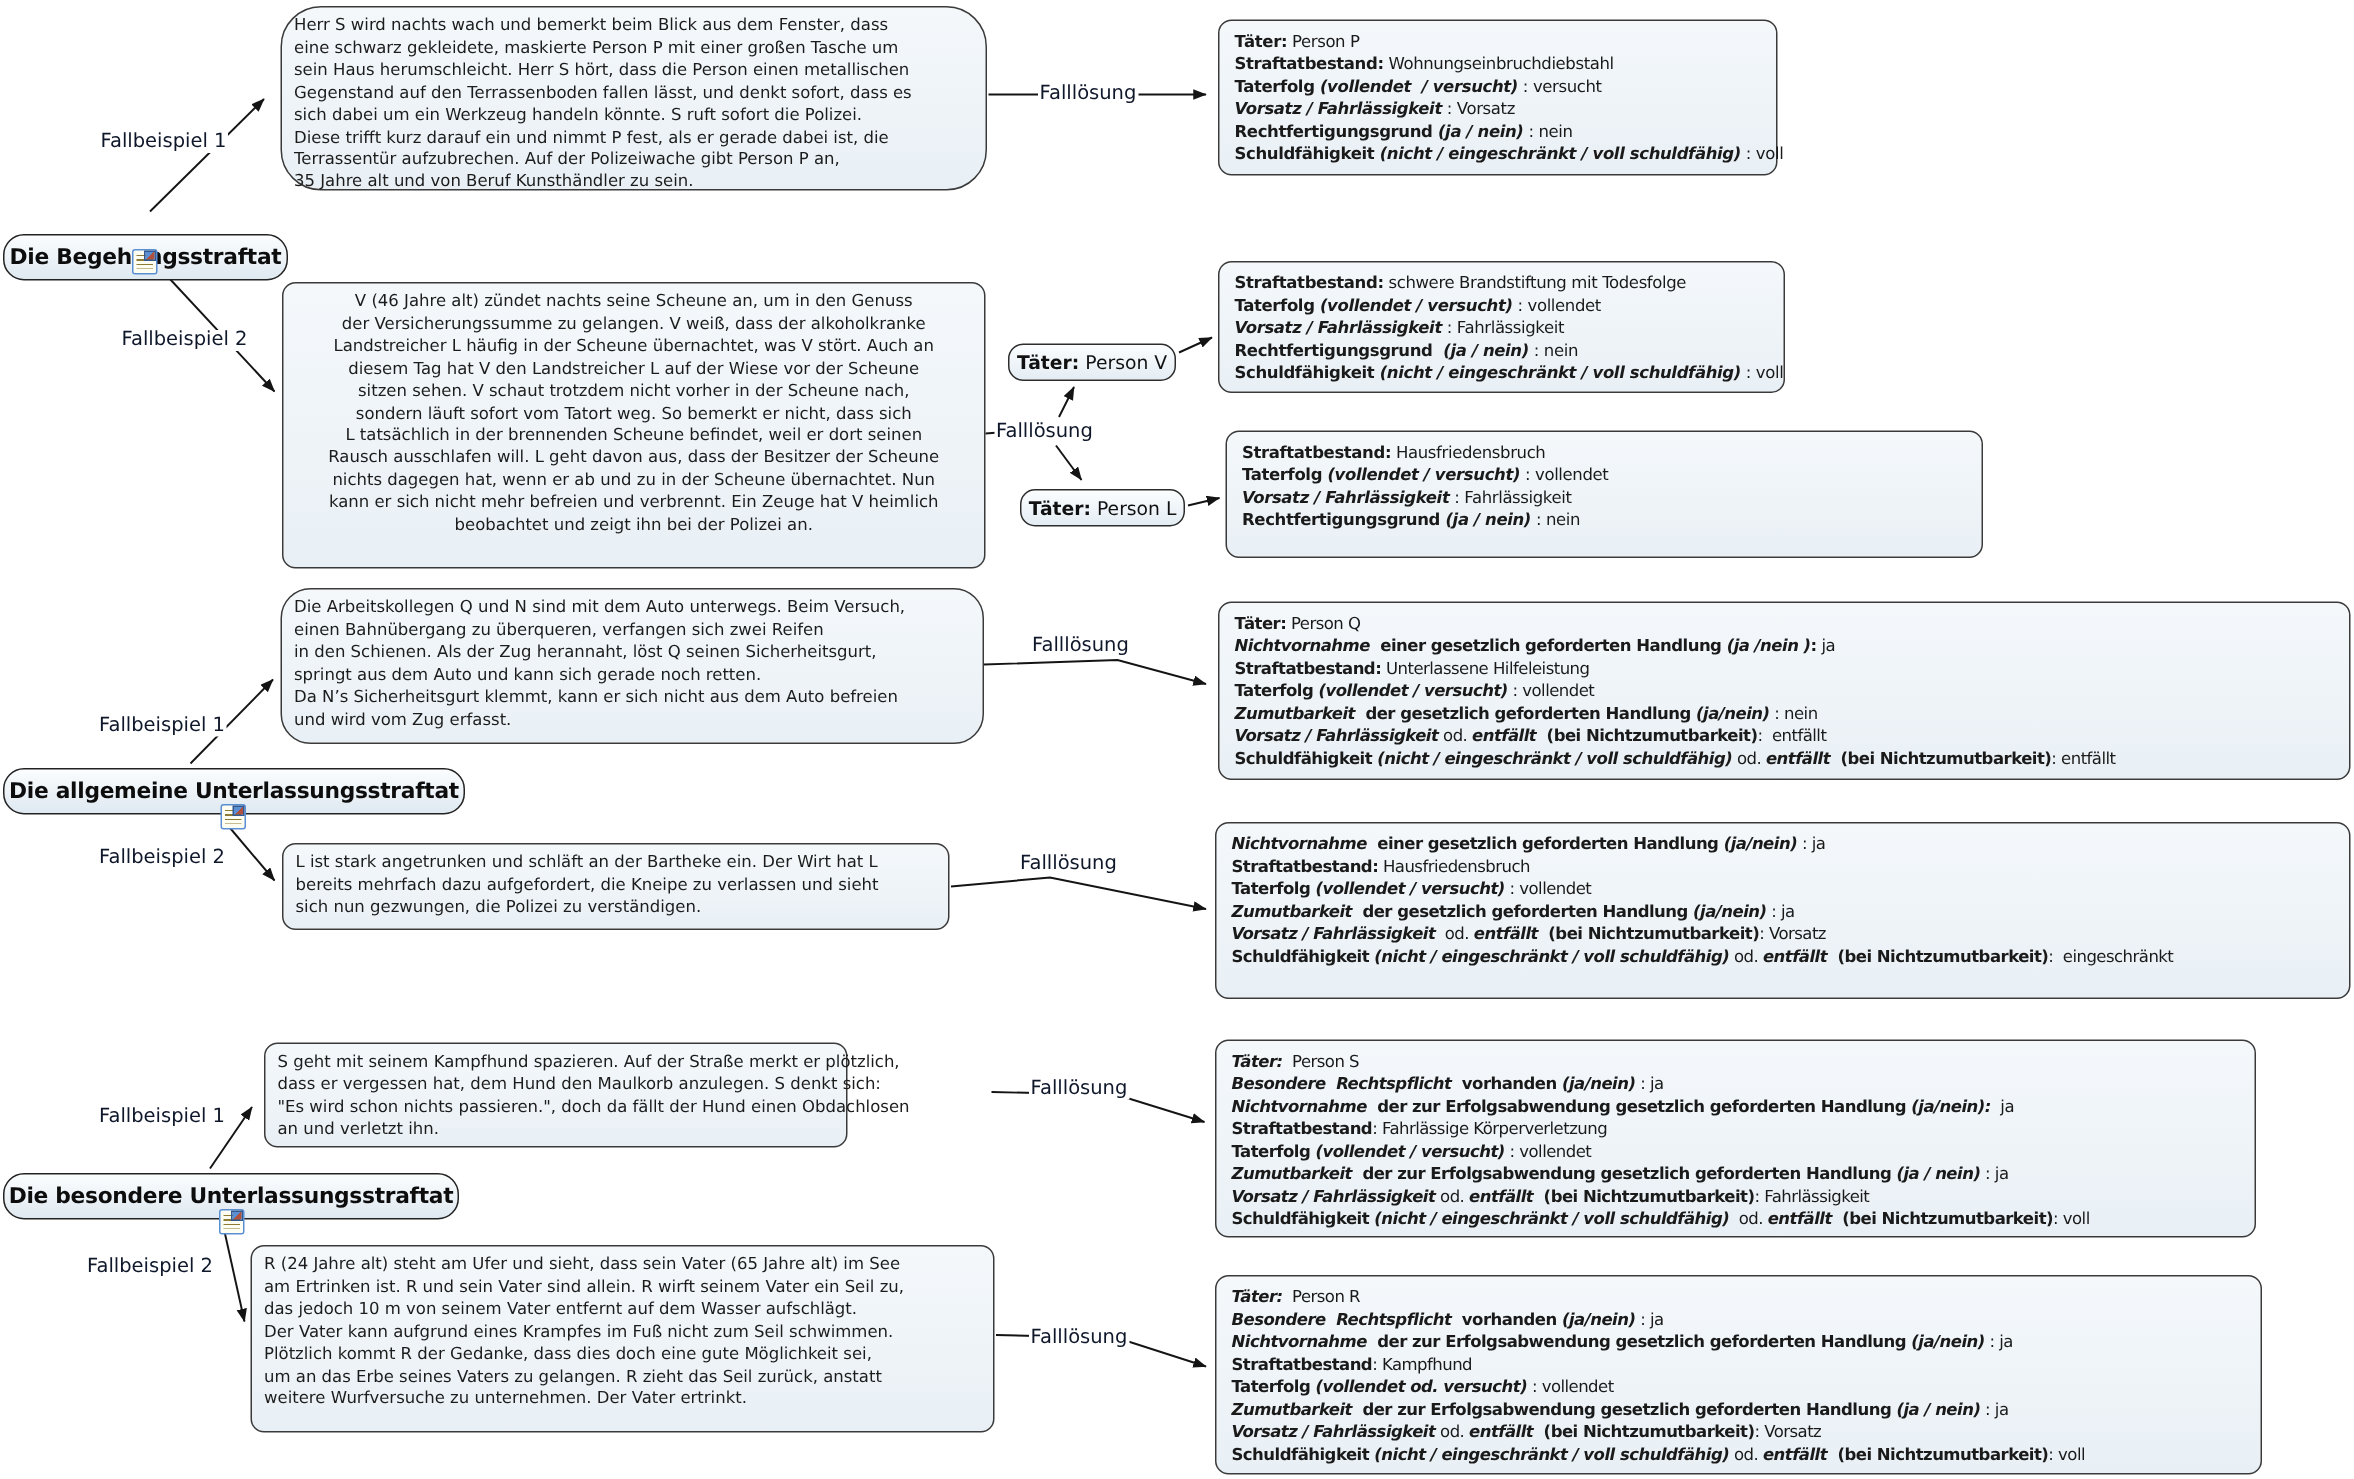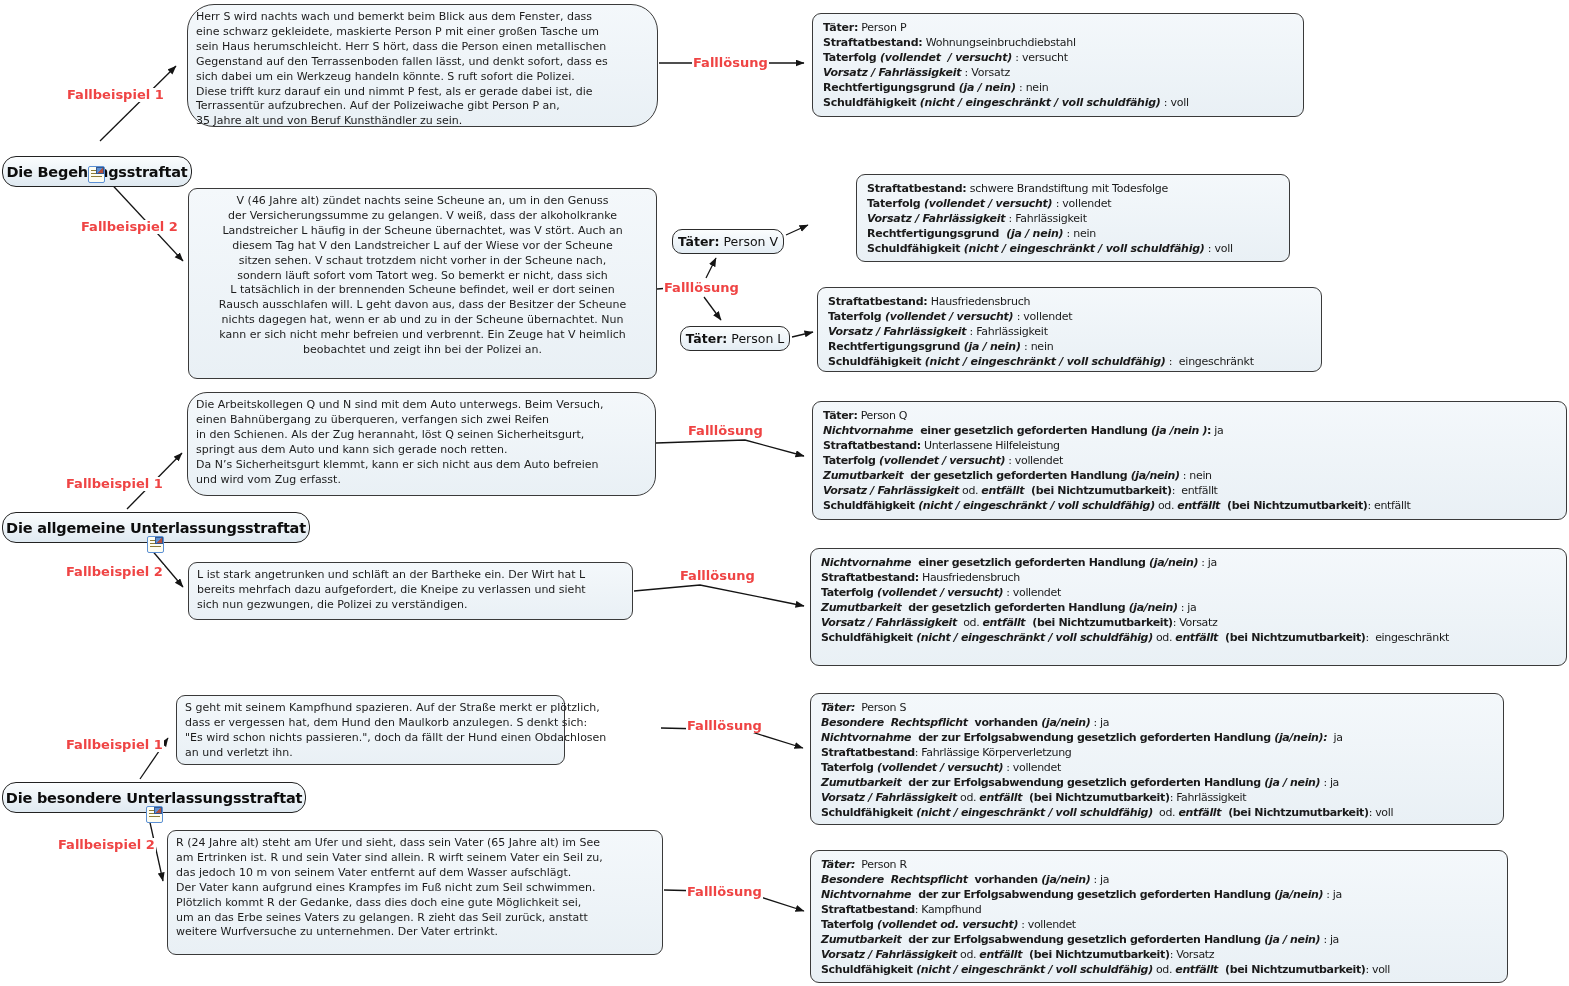--- a/index.html
+++ b/index.html
@@ -30,22 +30,22 @@
     font-weight:bold;font-size:14.5px;letter-spacing:-0.2px;color:#0d0d0d;white-space:nowrap;
   }
   .taeter-node{
     position:absolute;box-sizing:border-box;display:flex;align-items:center;justify-content:center;
     border:1px solid #2c2c2c;border-radius:10px;
     background:linear-gradient(180deg,#fbfdfe 0%,#e4edf4 100%);
     font-size:12.5px;white-space:pre;color:#111;
   }
   .taeter-node .pre{font-weight:bold;}
   .link-label{
-    position:absolute;font-weight:bold;font-size:13px;line-height:14px;
-    background:#fff;padding:0 1px;color:#ef4444;white-space:nowrap;
+    position:absolute;font-weight:normal;font-size:13px;line-height:14px;
+    background:#fff;padding:0 1px;color:#0f172a;white-space:nowrap;
   }
   .resource-icon{
     position:absolute;width:17px;height:17px;box-sizing:border-box;
     background:#fdfdf2;border:1.5px solid #5b8fd4;border-radius:2px;z-index:5;
   }
   .resource-icon::before{
     content:"";position:absolute;left:2px;right:2px;top:3px;height:9px;
     background:repeating-linear-gradient(to bottom,#8d7b33 0 1px,transparent 1px 3px);
   }
   .resource-icon::after{
@@ -163,41 +163,40 @@
   <div class="box" style="left:167px;top:830px;width:496px;height:125px;">
     <div class="case-text">R (24 Jahre alt) steht am Ufer und sieht, dass sein Vater (65 Jahre alt) im See
 am Ertrinken ist. R und sein Vater sind allein. R wirft seinem Vater ein Seil zu,
 das jedoch 10 m von seinem Vater entfernt auf dem Wasser aufschlägt.
 Der Vater kann aufgrund eines Krampfes im Fuß nicht zum Seil schwimmen.
 Plötzlich kommt R der Gedanke, dass dies doch eine gute Möglichkeit sei,
 um an das Erbe seines Vaters zu gelangen. R zieht das Seil zurück, anstatt
 weitere Wurfversuche zu unternehmen. Der Vater ertrinkt.</div>
   </div>
 
-  <div class="box sol sol-tight" style="left:812px;top:13px;width:492px;height:104px;">
+  <div class="box sol sol-tight" style="left:812px;top:13px;width:373px;height:104px;">
       <div class="sol-line"><span class="seg-b">Täter:</span><span class="seg-r"> Person P</span></div>
       <div class="sol-line"><span class="seg-b">Straftatbestand:</span><span class="seg-r"> Wohnungseinbruchdiebstahl</span></div>
       <div class="sol-line"><span class="seg-b">Taterfolg </span><span class="seg-bi">(vollendet  / versucht)</span><span class="seg-r"> : versucht</span></div>
       <div class="sol-line"><span class="seg-bi">Vorsatz / Fahrlässigkeit</span><span class="seg-r"> : Vorsatz</span></div>
       <div class="sol-line"><span class="seg-b">Rechtfertigungsgrund </span><span class="seg-bi">(ja / nein)</span><span class="seg-r"> : nein</span></div>
       <div class="sol-line"><span class="seg-b">Schuldfähigkeit </span><span class="seg-bi">(nicht / eingeschränkt / voll schuldfähig)</span><span class="seg-r"> : voll</span></div>
     </div>
-  <div class="box sol sol-tight" style="left:856px;top:174px;width:434px;height:88px;">
+  <div class="box sol sol-tight" style="left:812px;top:174px;width:378px;height:88px;">
       <div class="sol-line"><span class="seg-b">Straftatbestand:</span><span class="seg-r"> schwere Brandstiftung mit Todesfolge</span></div>
       <div class="sol-line"><span class="seg-b">Taterfolg </span><span class="seg-bi">(vollendet / versucht)</span><span class="seg-r"> : vollendet</span></div>
       <div class="sol-line"><span class="seg-bi">Vorsatz / Fahrlässigkeit</span><span class="seg-r"> : Fahrlässigkeit</span></div>
       <div class="sol-line"><span class="seg-b">Rechtfertigungsgrund  </span><span class="seg-bi">(ja / nein)</span><span class="seg-r"> : nein</span></div>
       <div class="sol-line"><span class="seg-b">Schuldfähigkeit </span><span class="seg-bi">(nicht / eingeschränkt / voll schuldfähig)</span><span class="seg-r"> : voll</span></div>
     </div>
   <div class="box sol sol-tight" style="left:817px;top:287px;width:505px;height:85px;">
       <div class="sol-line"><span class="seg-b">Straftatbestand:</span><span class="seg-r"> Hausfriedensbruch</span></div>
       <div class="sol-line"><span class="seg-b">Taterfolg </span><span class="seg-bi">(vollendet / versucht)</span><span class="seg-r"> : vollendet</span></div>
       <div class="sol-line"><span class="seg-bi">Vorsatz / Fahrlässigkeit</span><span class="seg-r"> : Fahrlässigkeit</span></div>
       <div class="sol-line"><span class="seg-b">Rechtfertigungsgrund </span><span class="seg-bi">(ja / nein)</span><span class="seg-r"> : nein</span></div>
-      <div class="sol-line"><span class="seg-b">Schuldfähigkeit </span><span class="seg-bi">(nicht / eingeschränkt / voll schuldfähig)</span><span class="seg-r"> :  eingeschränkt</span></div>
     </div>
   <div class="box sol sol-cond" style="left:812px;top:401px;width:755px;height:119px;">
       <div class="sol-line"><span class="seg-b">Täter:</span><span class="seg-r"> Person Q</span></div>
       <div class="sol-line"><span class="seg-bi">Nichtvornahme </span><span class="seg-b"> einer gesetzlich geforderten Handlung </span><span class="seg-bi">(ja /nein )</span><span class="seg-b">:</span><span class="seg-r"> ja</span></div>
       <div class="sol-line"><span class="seg-b">Straftatbestand:</span><span class="seg-r"> Unterlassene Hilfeleistung</span></div>
       <div class="sol-line"><span class="seg-b">Taterfolg </span><span class="seg-bi">(vollendet / versucht)</span><span class="seg-r"> : vollendet</span></div>
       <div class="sol-line"><span class="seg-bi">Zumutbarkeit </span><span class="seg-b"> der gesetzlich geforderten Handlung </span><span class="seg-bi">(ja/nein)</span><span class="seg-r"> : nein</span></div>
       <div class="sol-line"><span class="seg-bi">Vorsatz / Fahrlässigkeit</span><span class="seg-r"> od. </span><span class="seg-bi">entfällt </span><span class="seg-b"> (bei Nichtzumutbarkeit)</span><span class="seg-r">:  entfällt</span></div>
       <div class="sol-line"><span class="seg-b">Schuldfähigkeit </span><span class="seg-bi">(nicht / eingeschränkt / voll schuldfähig)</span><span class="seg-r"> od. </span><span class="seg-bi">entfällt </span><span class="seg-b"> (bei Nichtzumutbarkeit)</span><span class="seg-r">: entfällt</span></div>
     </div>

